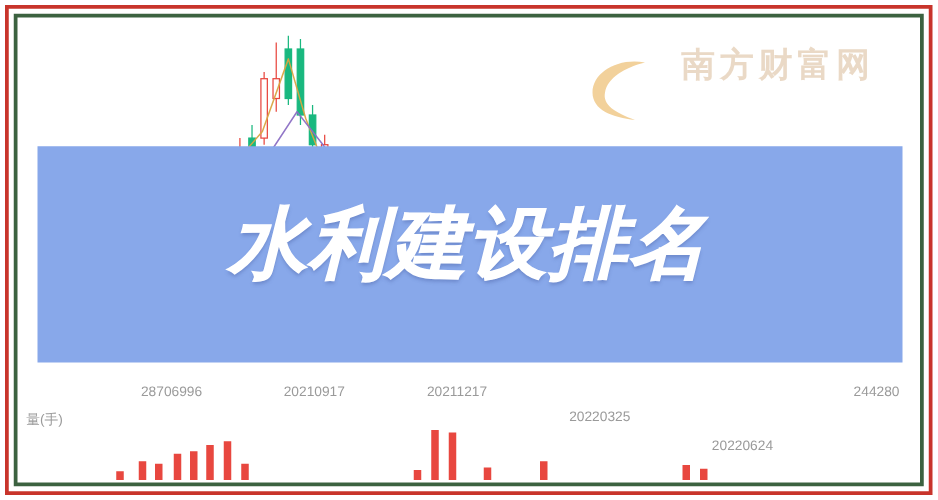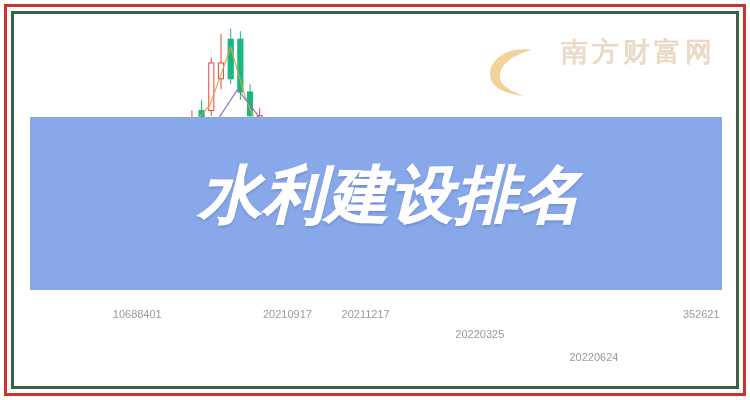--- a/index.html
+++ b/index.html
@@ -33,21 +33,21 @@
   .plot svg{display:block;}
 
   
   .band{
     position:absolute;left:14px;top:101px;width:692px;height:173px;
     background:#88a8ea;
   }
 
   
   .overlay-title{
-    position:absolute;left:16px;top:148px;width:718px;
+    position:absolute;left:0;top:148px;width:718px;
     text-align:center;
     font-family:"DejaVu Sans","Liberation Sans",sans-serif;
     font-size:62px;line-height:62px;
     font-weight:bold;
     font-style:italic;
     color:#ffffff;
     letter-spacing:2px;
     white-space:nowrap;
     text-shadow:0 2px 3px rgba(60,80,150,.35);
     -webkit-text-stroke:1px #ffffff;
@@ -70,21 +70,21 @@
     font-size:11px;color:#9a9a9a;
   }
   .vol-bars{position:absolute;left:0;top:14px;width:718px;height:42px;}
   .vbar{
     position:absolute;bottom:0;
     background:#e8473f;
   }
 
   
   .watermark{
-    position:absolute;right:18px;top:16px;width:236px;height:66px;
+    position:absolute;right:34px;top:16px;width:236px;height:66px;
     user-select:none;pointer-events:none;
   }
   .wm-cn{
     position:absolute;right:0;top:2px;
     font-size:27px;letter-spacing:4px;
     color:#ead9c6;
     font-family:"DejaVu Sans","Liberation Sans",sans-serif;
     white-space:nowrap;font-weight:600;
   }
   .wm-en{
@@ -395,28 +395,48 @@
           <polyline points="20.9,252.9 69.4,234.4 110.9,189.5 152.4,152.6 193.9,115.6 221.6,73.4 242.4,99.8 277.0,152.6 318.5,176.3 360.0,181.6 401.5,163.1 443.0,179.0 484.6,197.4 526.1,200.1 567.6,197.4 609.1,189.5 636.8,192.2 689.4,215.9" fill="none" stroke="#8b6fc4" stroke-width="1.2" stroke-linejoin="round" opacity="0.95"></polyline>
           <polyline points="20.9,255.5 83.2,237.0 138.6,200.1 193.9,157.8 235.4,126.2 277.0,142.0 318.5,163.1 360.0,173.7 401.5,173.7 443.0,184.2 484.6,194.8 526.1,197.4 567.6,197.4 609.1,194.8 650.6,202.7 689.4,213.3" fill="none" stroke="#3a63c8" stroke-width="1.2" stroke-linejoin="round" opacity="0.95"></polyline>
         </svg>
     </div>
 
     <div class="band" style="background: rgb(136, 168, 234);"></div>
 
     <div class="overlay-title">水利建设排名</div>
 
     <div class="xaxis" id="xaxis">
-        <div class="xtick" style="left: 121.26px; color: rgb(154, 154, 154);">10688401</div>
-        <div class="xtick" style="left: 235.44px; color: rgb(154, 154, 154); margin-left: 36px;">20210917</div>
+        <div class="xtick" style="left: 121.26px; color: rgb(154, 154, 154);">28706996</div>
+        <div class="xtick" style="left: 235.44px; color: rgb(154, 154, 154);">20210917</div>
         <div class="xtick" style="left: 349.62px; color: rgb(154, 154, 154); text-align: right;">20211217</div>
         <div class="xtick" style="left: 463.8px; color: rgb(154, 154, 154); margin-top: 20px;">20220325</div>
         <div class="xtick" style="left: 577.98px; color: rgb(154, 154, 154); margin-top: 43px;">20220624</div>
-        <div class="xtick" style="left: 685.24px; color: rgb(154, 154, 154);">352621</div>
+        <div class="xtick" style="left: 685.24px; color: rgb(154, 154, 154);">244280</div>
       </div>
 
+    <div class="vol-pane">
+      <div class="vol-label">量(手)</div>
+      <div class="vol-bars" id="volbars">
+          <div class="vbar" style="left: 76.74px; width: 6px; height: 7.35px; background: rgb(232, 71, 63);"></div>
+          <div class="vbar" style="left: 95.424px; width: 6px; height: 14.7px; background: rgb(232, 71, 63);"></div>
+          <div class="vbar" style="left: 107.88px; width: 6px; height: 12.6px; background: rgb(232, 71, 63);"></div>
+          <div class="vbar" style="left: 123.104px; width: 6px; height: 21px; background: rgb(232, 71, 63);"></div>
+          <div class="vbar" style="left: 135.56px; width: 6px; height: 23.1px; background: rgb(232, 71, 63);"></div>
+          <div class="vbar" style="left: 149.4px; width: 6px; height: 28.35px; background: rgb(232, 71, 63);"></div>
+          <div class="vbar" style="left: 163.24px; width: 6px; height: 31.5px; background: rgb(232, 71, 63);"></div>
+          <div class="vbar" style="left: 177.08px; width: 6px; height: 12.6px; background: rgb(232, 71, 63);"></div>
+          <div class="vbar" style="left: 315.48px; width: 6px; height: 8.4px; background: rgb(232, 71, 63);"></div>
+          <div class="vbar" style="left: 329.32px; width: 6px; height: 39.9px; background: rgb(232, 71, 63);"></div>
+          <div class="vbar" style="left: 343.16px; width: 6px; height: 37.8px; background: rgb(232, 71, 63);"></div>
+          <div class="vbar" style="left: 370.84px; width: 6px; height: 10.5px; background: rgb(232, 71, 63);"></div>
+          <div class="vbar" style="left: 415.82px; width: 6px; height: 14.7px; background: rgb(232, 71, 63);"></div>
+          <div class="vbar" style="left: 530px; width: 6px; height: 11.55px; background: rgb(232, 71, 63);"></div>
+          <div class="vbar" style="left: 543.84px; width: 6px; height: 9.45px; background: rgb(232, 71, 63);"></div>
+        </div>
+    </div>
 
     <div class="watermark">
       <svg class="wm-swoosh" width="54" height="58" viewBox="0 0 54 58">
         <path d="M48 6 C26 2, 6 14, 6 30 C6 44, 22 50, 40 52 C24 46, 14 40, 16 30 C18 18, 32 10, 48 6 Z" fill="#f0c98a" opacity="0.85"></path>
       </svg>
       <div class="wm-cn">南方财富网</div>
     </div>
 
   </div>
 </div>

